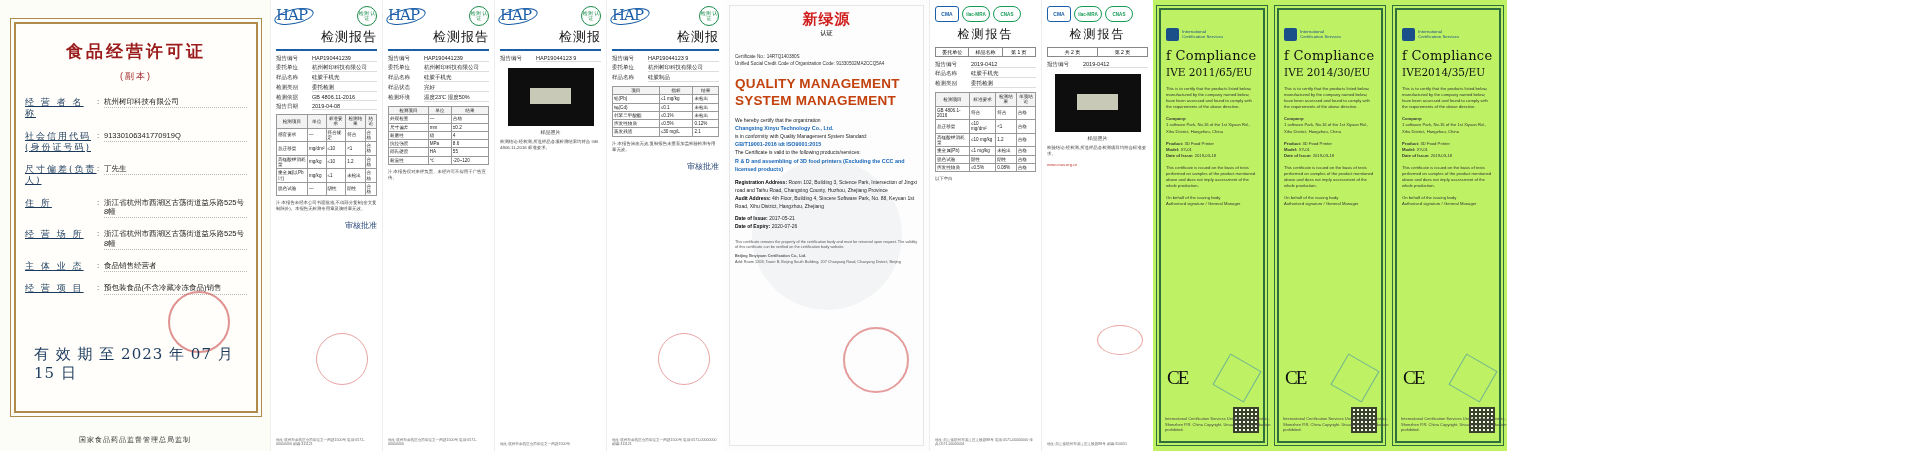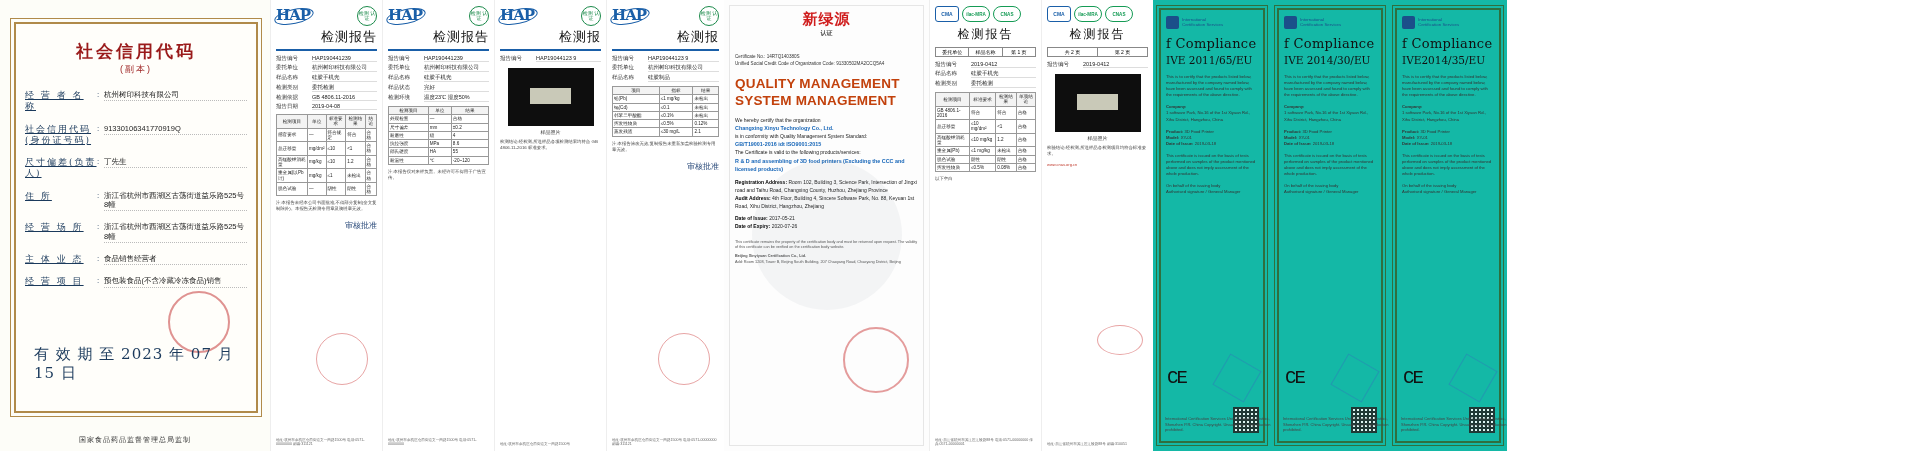--- a/index.html
+++ b/index.html
@@ -47,20 +47,21 @@
     font-size: 17px;
     letter-spacing: 3px;
     color: #9a1b1b;
     font-weight: bold;
     margin-top: 16px;
   }
   .lic-sub {
     text-align: center;
     font-size: 9px;
     color: #9a1b1b;
+    margin-top: 7px;
     letter-spacing: 2px;
   }
   .lic-rows {
     margin: 14px 9px 0 9px;
     font-size: 8px;
     color: #243;
     line-height: 1.25;
   }
   .lic-row {
     display: flex;
@@ -109,21 +110,21 @@
     border-radius: 50%;
     opacity: .55;
   }
 
   
   .hap { width: 112px; border-left: 1px solid #eee; padding: 6px 5px; }
   .hap.w2 { width: 118px; }
   .hap-head { display: flex; align-items: flex-start; justify-content: space-between; }
   .hap-logo {
     font-family: "DejaVu Serif", serif;
-    font-weight: bold;
+    font-weight: normal;
     font-size: 15px;
     color: #1a5fa8;
     letter-spacing: -1px;
     position: relative;
   }
   .hap-logo::before {
     content: "";
     position: absolute;
     left: -2px; top: 3px;
     width: 38px; height: 13px;
@@ -287,21 +288,21 @@
   .cma-bar {
     display: flex;
     border: .5px solid #888;
     margin-top: 4px;
     font-size: 5px;
   }
   .cma-bar div { flex: 1; text-align: center; border-right: .5px solid #888; padding: 1px 0; }
   .cma-bar div:last-child { border-right: none; }
 
   
-  .eu { width: 118px; padding: 10px 7px; background: #14b8a6; }
+  .eu { width: 118px; padding: 22px 7px; background: #bef264; }
   .eu-frame {
     position: absolute;
     left: 6px; top: 8px; right: 6px; bottom: 8px;
     border: 2px solid #2f6f3e;
     outline: 1px solid #2f6f3e;
     outline-offset: 2px;
   }
   .eu-head {
     display: flex; align-items: center; gap: 3px;
     margin: 6px 0 0 6px;
@@ -328,21 +329,21 @@
   .eu-body {
     margin: 8px 6px 0 6px;
     font-size: 4.2px;
     color: #333;
     line-height: 1.45;
   }
   .eu-body p { margin: 0 0 6px; }
   .ce-mark {
     position: absolute;
     left: 14px; bottom: 62px;
-    font-family: Liberation Mono, monospace;
+    font-family: Liberation Serif, serif;
     font-size: 19px;
     color: #111;
     letter-spacing: -2px;
   }
   .eu-hex {
     position: absolute;
     right: 16px; bottom: 55px;
     width: 36px; height: 36px;
     border: 1.5px solid #2d7fb8;
     transform: rotate(30deg);
@@ -371,21 +372,21 @@
   }
   .link { color: #c0392b; font-size: 4px; }
 </style>
 </head>
 <body>
 
 <div class="strip">
 
   <div class="cert lic">
     <div class="lic-inner">
-      <div class="lic-title">社会信用代码</div>
+      <div class="lic-title">食品经营许可证</div>
       <div class="lic-sub">(副本)</div>
       <div class="lic-rows">
         <div class="lic-row">
             <span class="lic-label">经 营 者 名 称</span>
             <span class="lic-colon">:</span>
             <span class="lic-val">杭州树印科技有限公司</span>
           </div>
         <div class="lic-row">
             <span class="lic-label">社会信用代码
 (身份证号码)</span>

